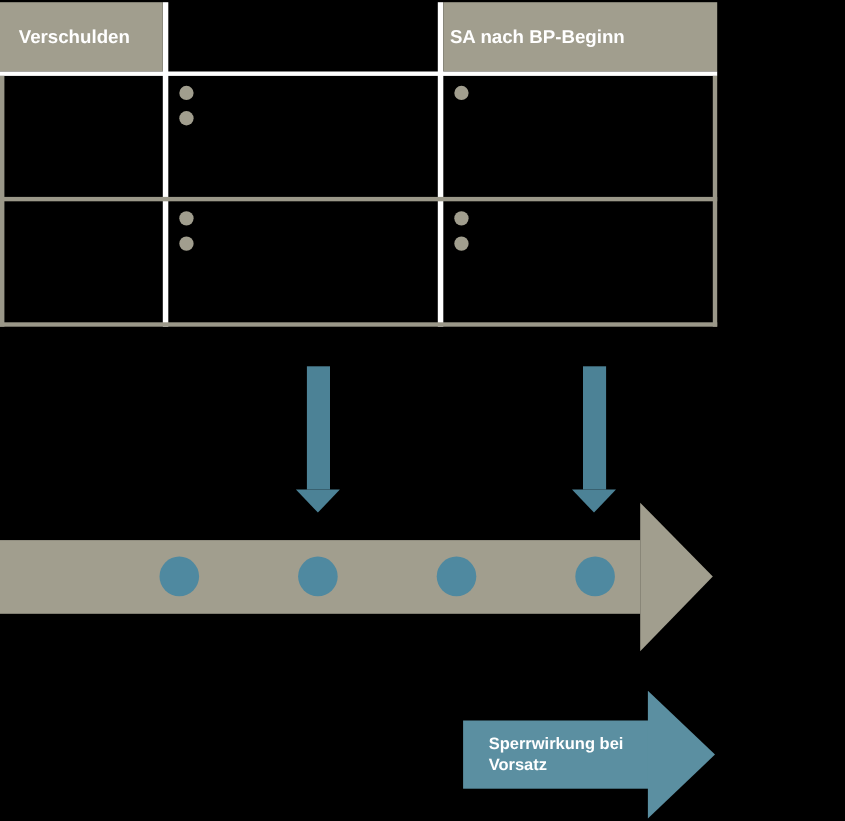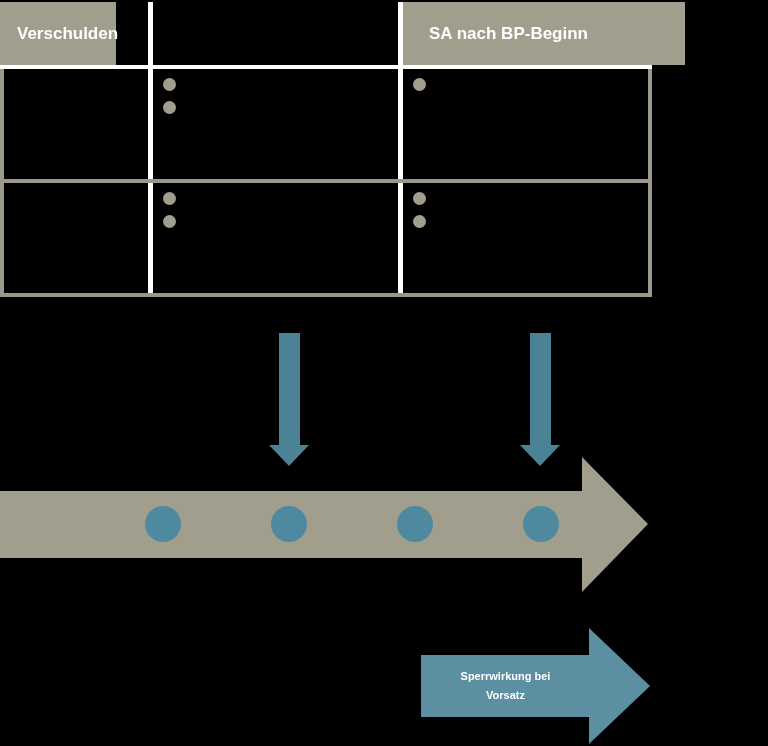--- a/index.html
+++ b/index.html
@@ -46,43 +46,43 @@
     left:582px;top:457px;width:0;height:0;
     border-top:67px solid transparent;border-bottom:68px solid transparent;
     border-left:66px solid var(--olive);
   }
   .tl-dots{left:145px;top:506px;display:flex;gap:90px;}
   .tl-dot{width:36px;height:36px;border-radius:50%;background:var(--teal_dot);display:block;}
 
   
   .co-shaft{
     left:421px;top:655px;width:169px;height:62px;background:var(--teal_callout);
-    display:flex;align-items:center;justify-content:center;text-align:center;
-    color:var(--text);font-weight:bold;font-size:11px;line-height:19px;white-space:pre-line;
+    display:flex;align-items:center;justify-content:center;
+    color:var(--text);font-weight:bold;font-size:15px;line-height:19px;white-space:pre-line;
   }
   .co-head{
     left:589px;top:628px;width:0;height:0;
     border-top:58px solid transparent;border-bottom:58px solid transparent;
     border-left:61px solid var(--teal_callout);
   }
 </style>
 </head>
 <body>
 
 <div class="stage">
 
   <div class="abs" style="left:0;top:0;width:652px;height:297px;">
 
     <div class="abs col-sep" style="left:148px;"></div>
     <div class="abs col-sep" style="left:398px;"></div>
 
-    <div class="abs hcell" style="left:0;width:116px;padding-left:17px;">
+    <div class="abs hcell" style="left:0;width:148px;padding-left:17px;">
       <span>Verschulden</span>
     </div>
-    <div class="abs hcell" style="left:403px;width:282px;padding-left:26px;">
+    <div class="abs hcell" style="left:403px;width:249px;padding-left:6px;">
       <span>SA nach BP-Beginn</span>
     </div>
 
     <div class="abs hline-white"></div>
 
     <div class="abs border-olive" style="left:0;top:69px;width:4px;height:228px;"></div>
     <div class="abs border-olive" style="left:648px;top:69px;width:4px;height:228px;"></div>
     <div class="abs border-olive" style="left:0;top:179px;width:652px;height:4px;"></div>
     <div class="abs border-olive" style="left:0;top:293px;width:652px;height:4px;"></div>
 

